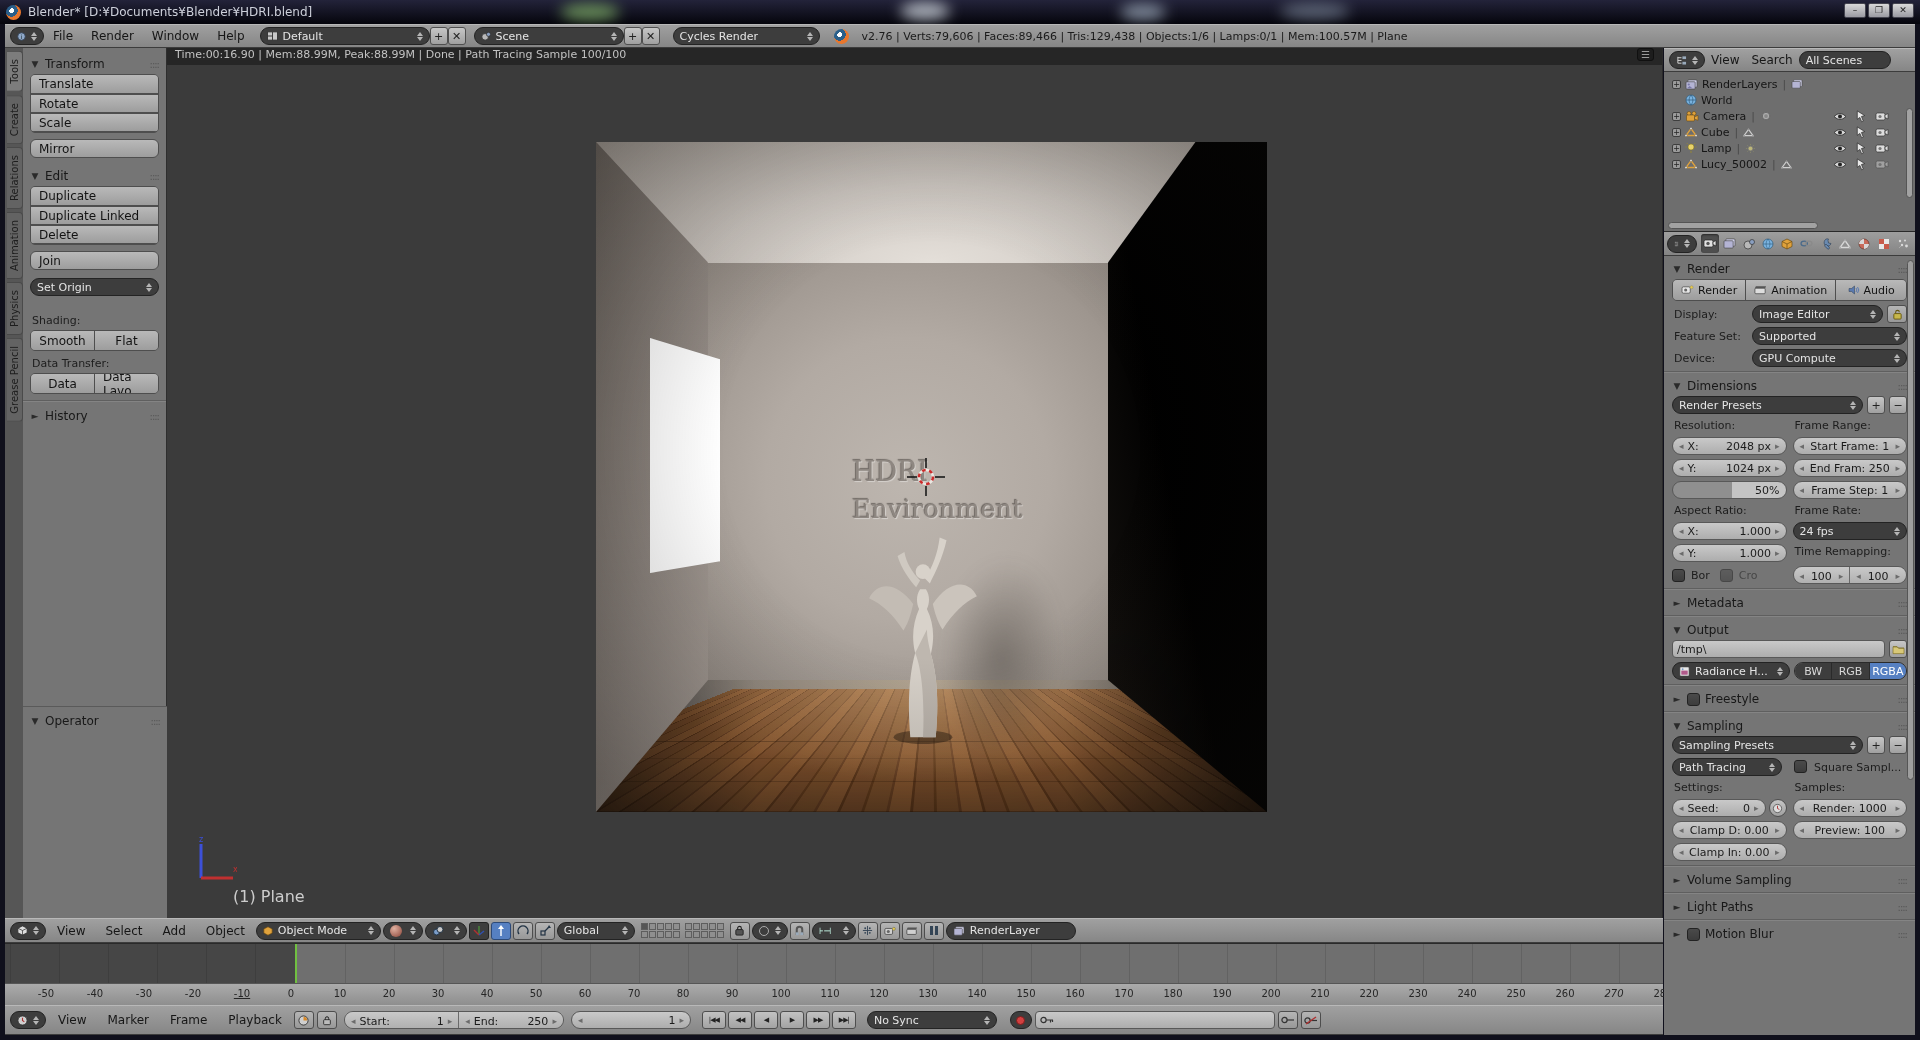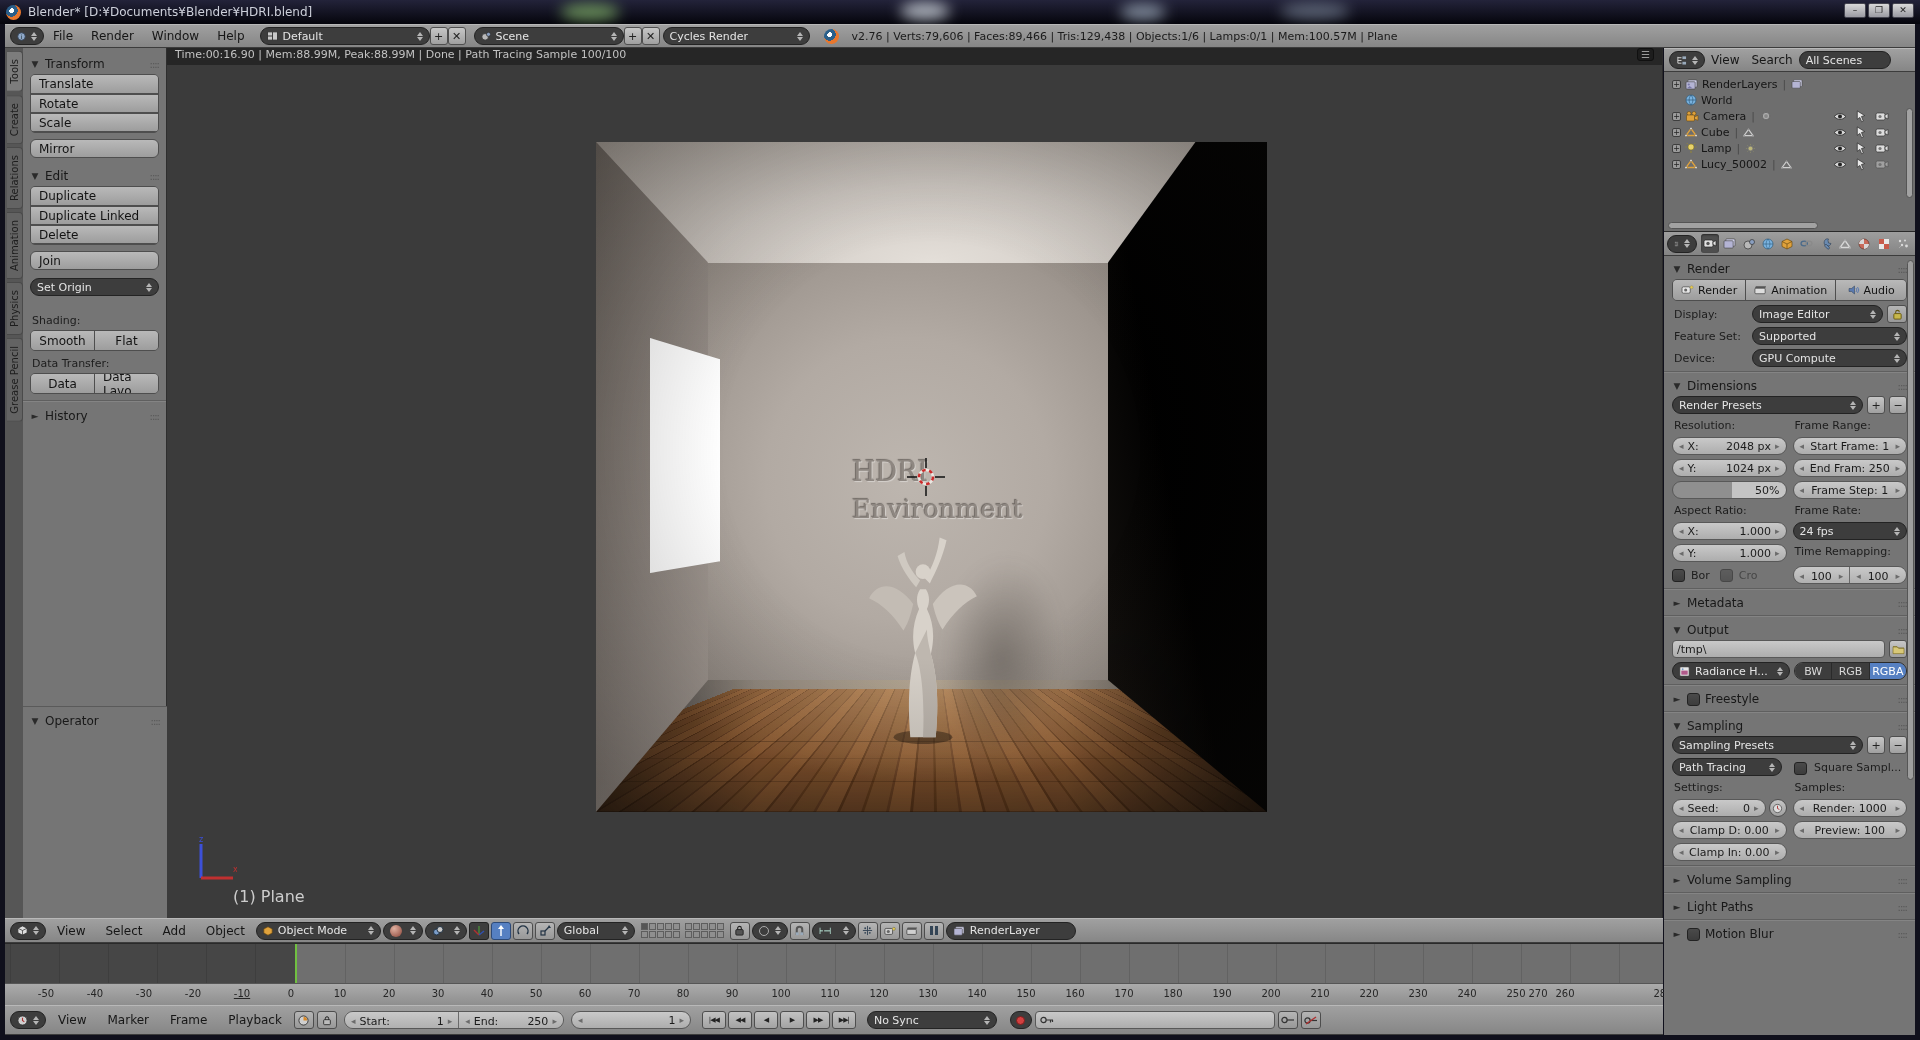--- a/index.html
+++ b/index.html
@@ -199,21 +199,21 @@
           <circle cx="9" cy="4" r="2.5" fill="#8a9fc0" stroke="#333"></circle>
         </svg>
       <span>Scene</span>
       <span class="updn">
           <i class="u"></i>
           <i class="d"></i>
         </span>
     </span>
     <span class="sqbtn">+</span>
     <span class="sqbtn">✕</span>
-    <span class="dd" style="width:147px;margin-left:3px">
+    <span class="dd" style="width:147px;margin-left:13px">
       <span>Cycles Render</span>
       <span class="updn">
           <i class="u"></i>
           <i class="d"></i>
         </span>
     </span>
     <span class="blender-logo" style="margin-left:14px"></span>
     <span class="stats">v2.76 | Verts:79,606 | Faces:89,466 | Tris:129,438 | Objects:1/6 | Lamps:0/1 | Mem:100.57M | Plane</span>
   </div>
 
@@ -527,21 +527,21 @@
         <span class="ruler-num" style="left: 1119px;">170</span>
         <span class="ruler-num" style="left: 1168px;">180</span>
         <span class="ruler-num" style="left: 1217px;">190</span>
         <span class="ruler-num" style="left: 1266px;">200</span>
         <span class="ruler-num" style="left: 1315px;">210</span>
         <span class="ruler-num" style="left: 1364px;">220</span>
         <span class="ruler-num" style="left: 1413px;">230</span>
         <span class="ruler-num" style="left: 1462px;">240</span>
         <span class="ruler-num" style="left: 1511px;">250</span>
         <span class="ruler-num" style="left: 1560px;">260</span>
-        <span class="ruler-num" style="left: 1533px;">270</span>
+        <span class="ruler-num" style="left: 1609px; font-style: italic;">270</span>
         <span class="ruler-num" style="left: 1658px;">280</span>
       </div>
   </div>
 
   <div class="tl-header hdr">
     <span class="dd" style="width:36px">
       <svg class="i" width="11" height="11" viewBox="0 0 12 12">
           <circle cx="6" cy="6" r="5" fill="#cfcfcf" stroke="#333"></circle>
           <path d="M6 3 V6 L8 7.5" stroke="#a33" stroke-width="1.2" fill="none"></path>
         </svg>
@@ -1121,21 +1121,21 @@
         <span class="sqbtn">−</span>
       </div>
       <div class="prow">
         <span class="dd" style="width:110px">
             <span>Path Tracing</span>
             <span class="updn">
               <i class="u"></i>
               <i class="d"></i>
             </span>
           </span>
-        <span style="display:flex;gap:5px;align-items:flex-end;margin-left:8px">
+        <span style="display:flex;gap:5px;align-items:flex-start;margin-left:8px">
             <span class="chk"></span>
             <span class="plabel">Square Sampl...</span>
           </span>
       </div>
       <div class="pgrid">
         <span class="plabel">Settings:</span>
         <span class="plabel">Samples:</span>
         <span style="display:flex;gap:3px">
           <span class="nf" style="flex:1">
               <span class="arrL">◂</span>

